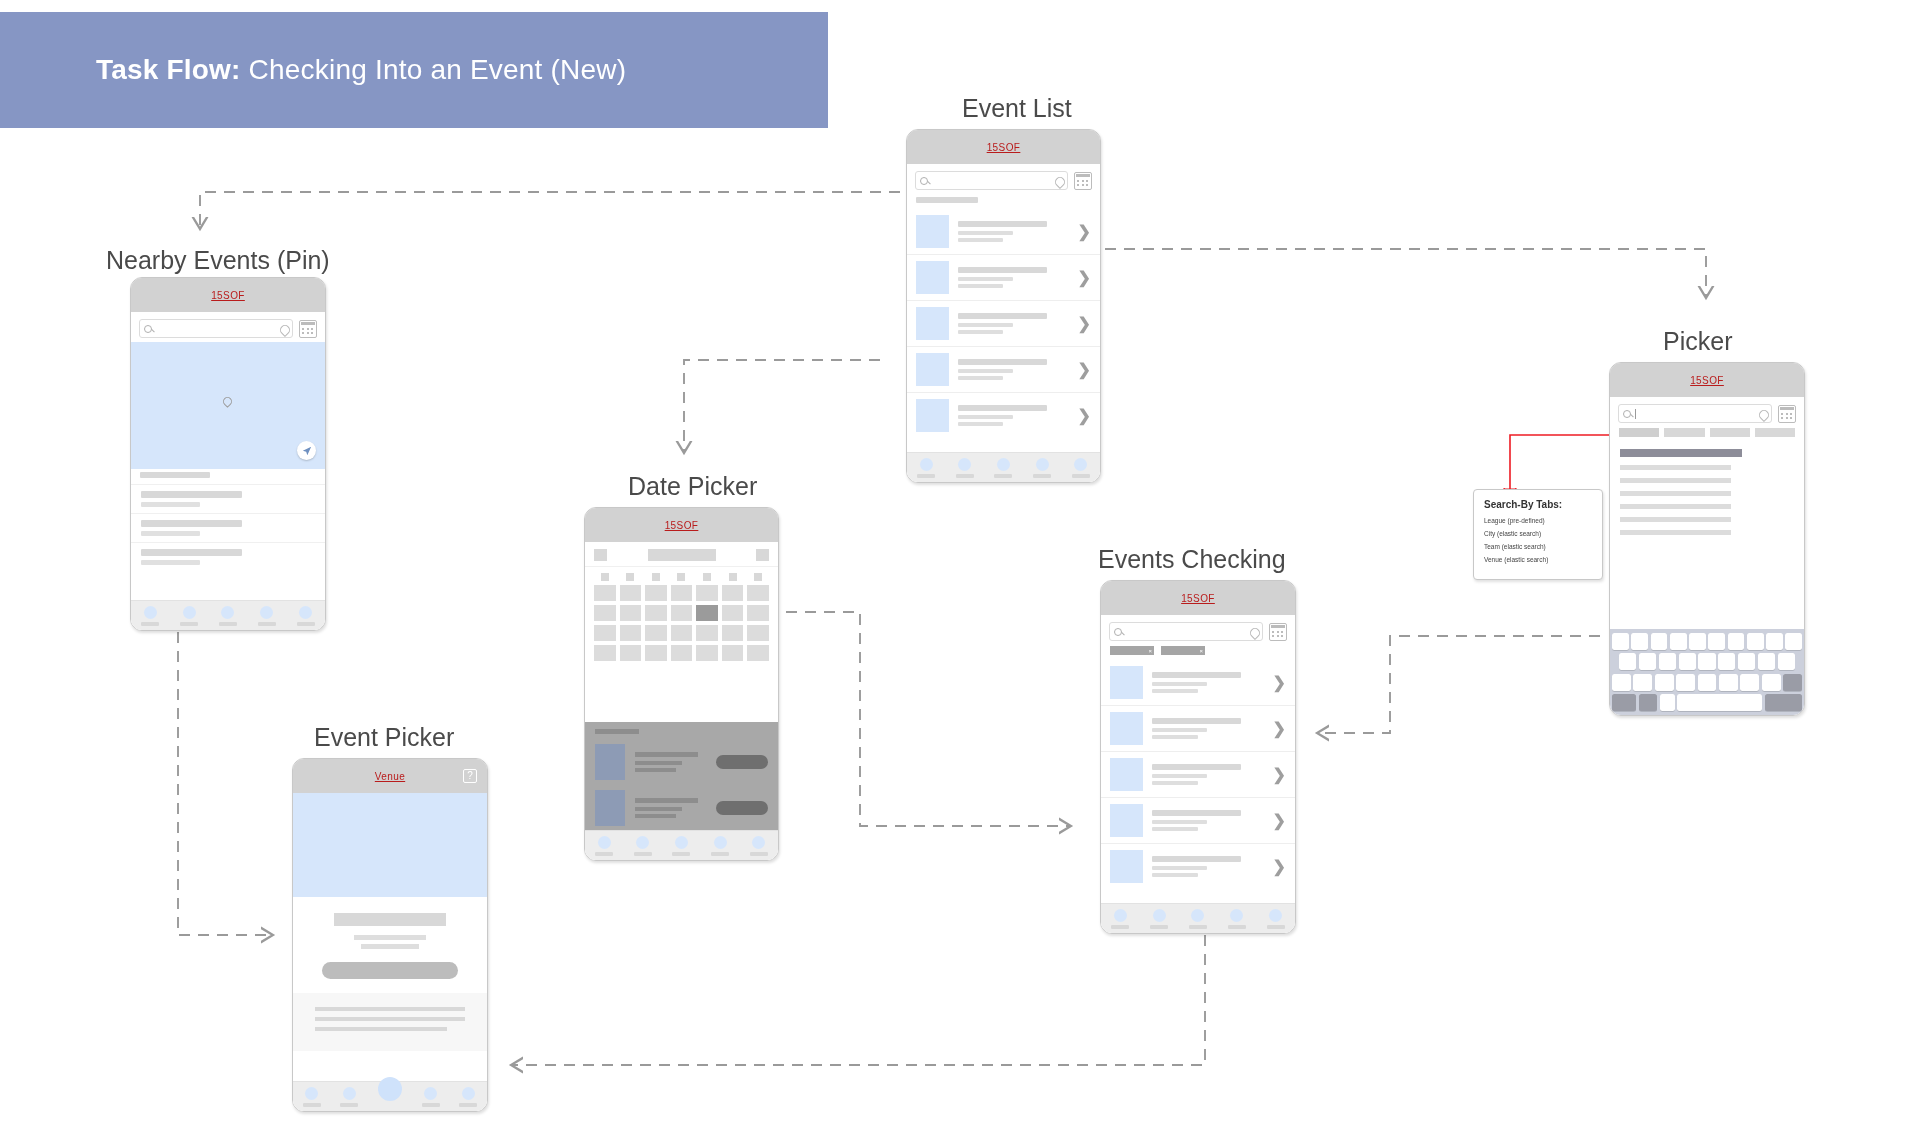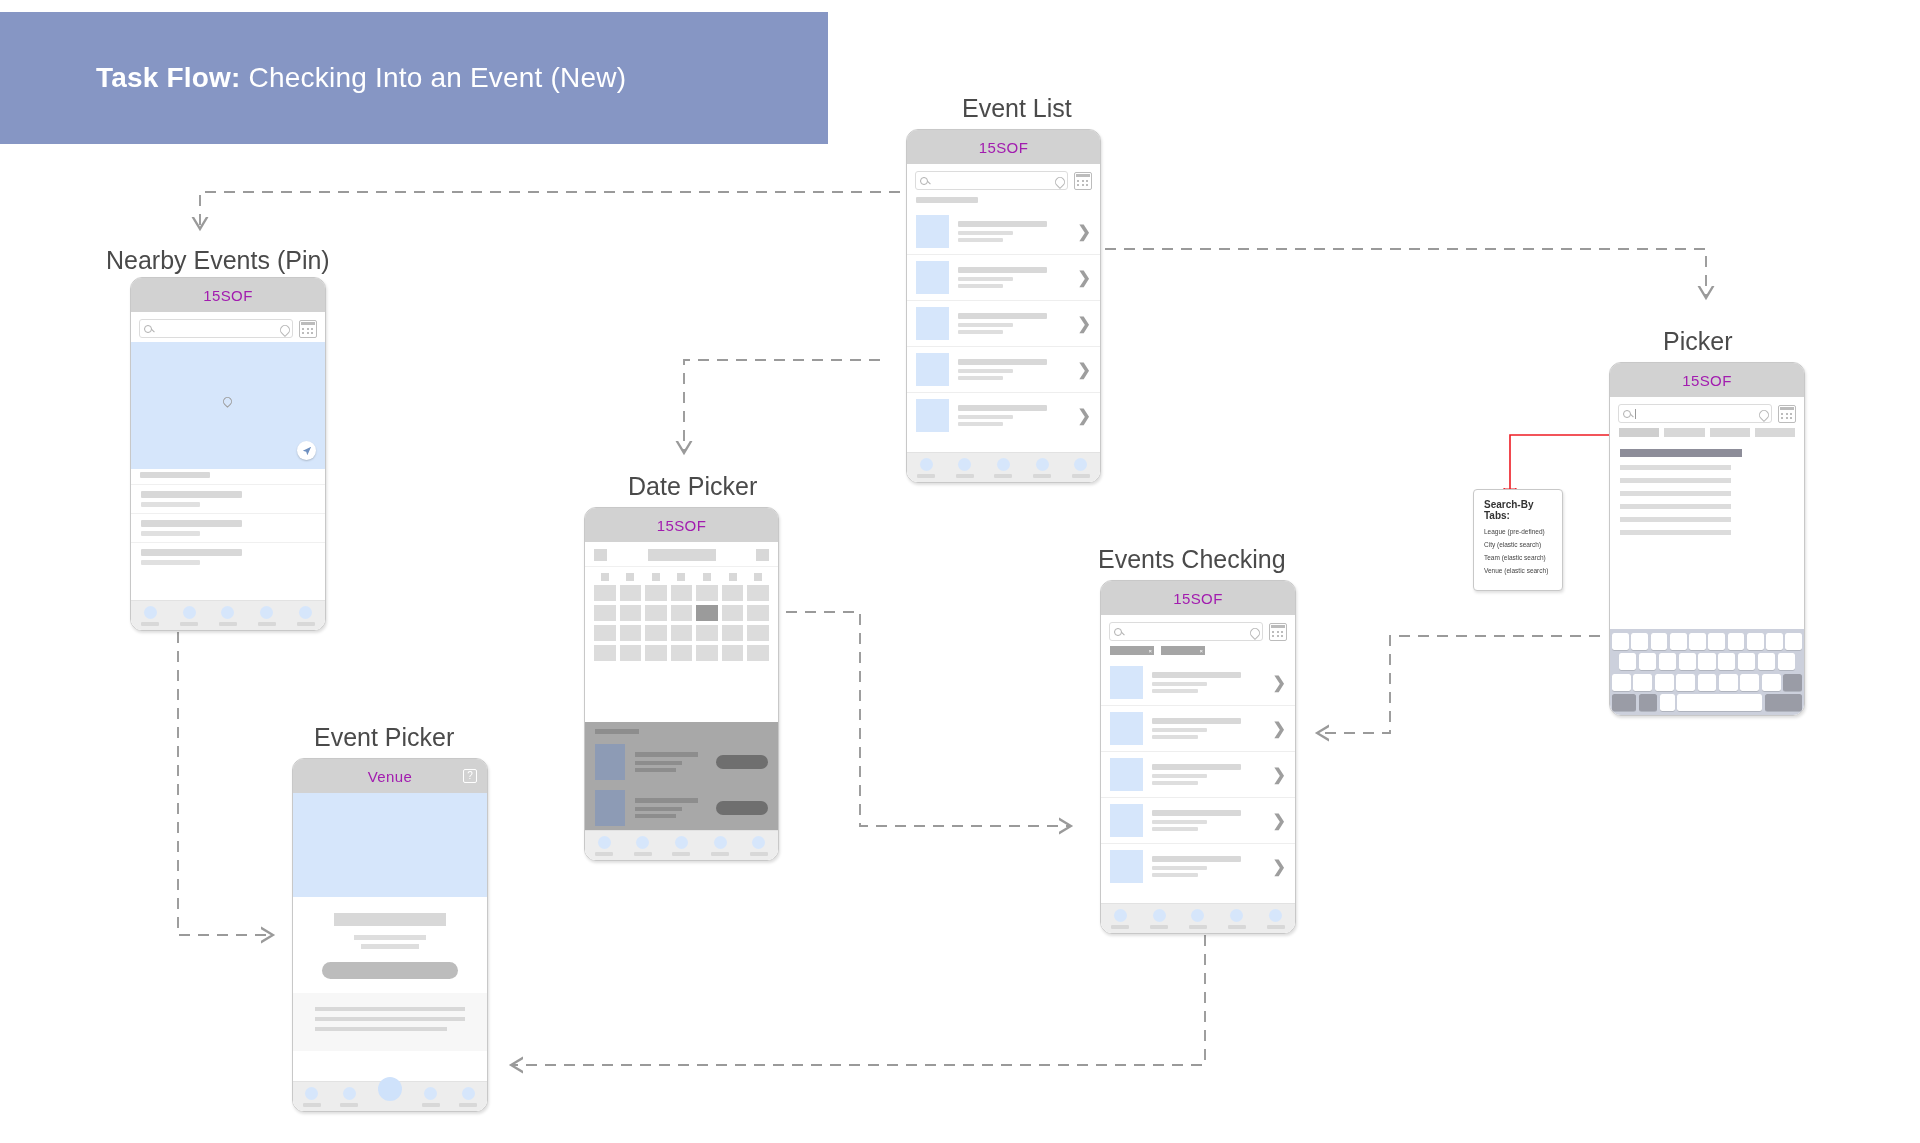--- a/index.html
+++ b/index.html
@@ -7,21 +7,21 @@
     width: 1920px; height: 1143px;
     background: #ffffff;
     font-family: "Liberation Sans", sans-serif;
     overflow: hidden;
   }
   #stage { position: relative; width: 1920px; height: 1143px; background:#fff; }
 
   
   .banner {
     position: absolute; left: 0; top: 12px;
-    width: 828px; height: 132px;
+    width: 828px; height: 116px;
     background: #8696c4;
     display: flex; align-items: center;
   }
   .banner-text {
     color: #ffffff; font-size: 28px; letter-spacing: .2px;
     padding-left: 96px; white-space: nowrap;
   }
   .banner-text b { font-weight: 700; }
   .banner-text span.light { font-weight: 400; }
 
@@ -38,21 +38,21 @@
     border: 1px solid #c8c8c8;
     border-radius: 12px;
     box-shadow: 1px 2px 3px rgba(0,0,0,.13);
     overflow: hidden;
   }
   .statusbar {
     height: 34px; background: #d2d2d2;
     display: flex; align-items: center; justify-content: center;
     position: relative;
   }
-  .statusbar .title { color: #a21caf; font-size: 15px; letter-spacing: .4px; }
+  .statusbar .title { color: #b91c1c; font-size: 10px; letter-spacing: .4px; text-decoration: underline; }
   .help-icon {
     position: absolute; right: 10px; top: 50%; transform: translateY(-50%);
     width: 14px; height: 14px; border: 1.4px solid #ffffff; border-radius: 2px;
     color: #fff; font-size: 10px; line-height: 12px; text-align: center;
   }
   .screen { position: relative; background: #fff; }
 
   
   .searchrow { display:flex; align-items:center; gap:6px; padding: 7px 8px 4px 8px; }
   .searchfield {
@@ -675,21 +675,21 @@
           <div class="key dark" style="flex:1.3"></div>
           <div class="key dark" style="flex:1"></div>
           <div class="key" style="flex:.8"></div>
           <div class="key space"></div>
           <div class="key dark" style="flex:2"></div>
         </div>
       </div>
     </div>
   </div>
 
-  <div class="callout" style="left:1473px;top:489px;width:90px;">
+  <div class="callout" style="left:1473px;top:489px;width:130px;">
     <h4>Search-By Tabs:</h4>
     <p>League (pre-defined)</p>
     <p>City (elastic search)</p>
     <p>Team (elastic search)</p>
     <p>Venue (elastic search)</p>
   </div>
 
 </div>
 
 </body></html>

